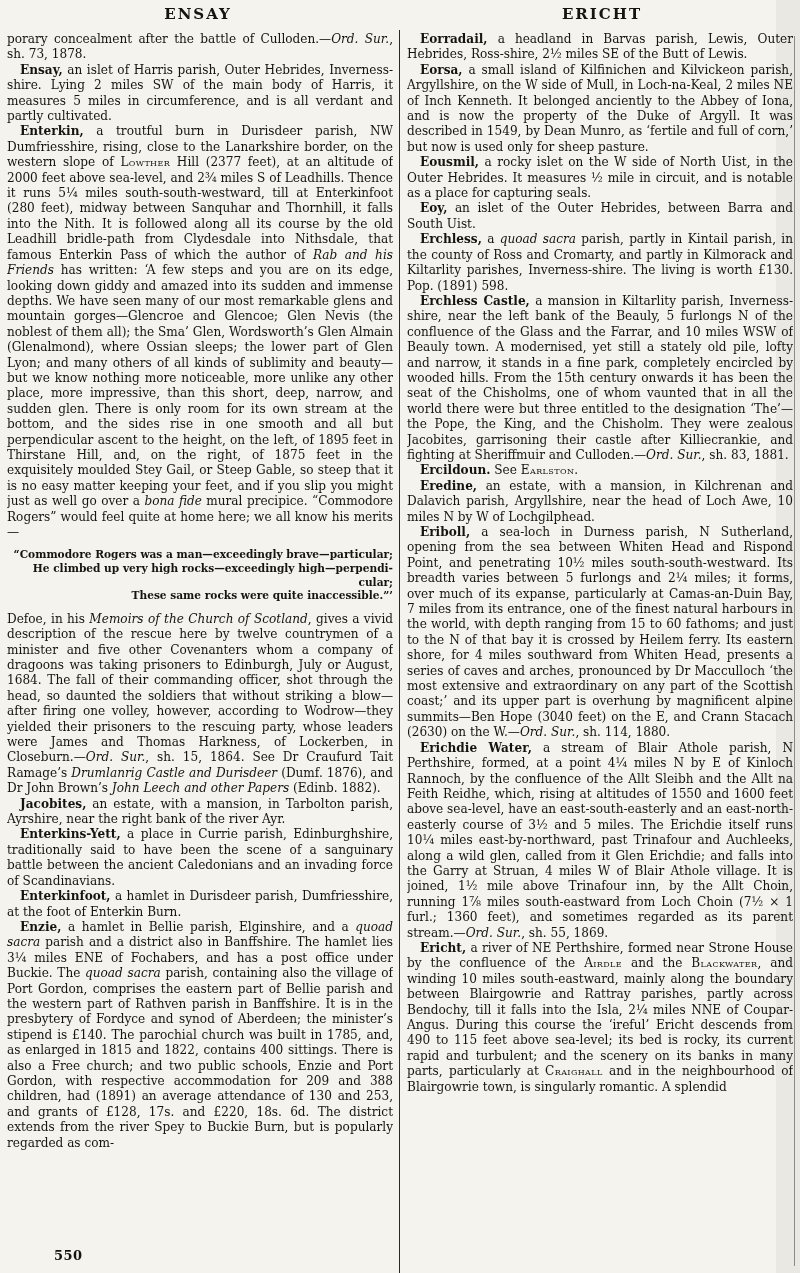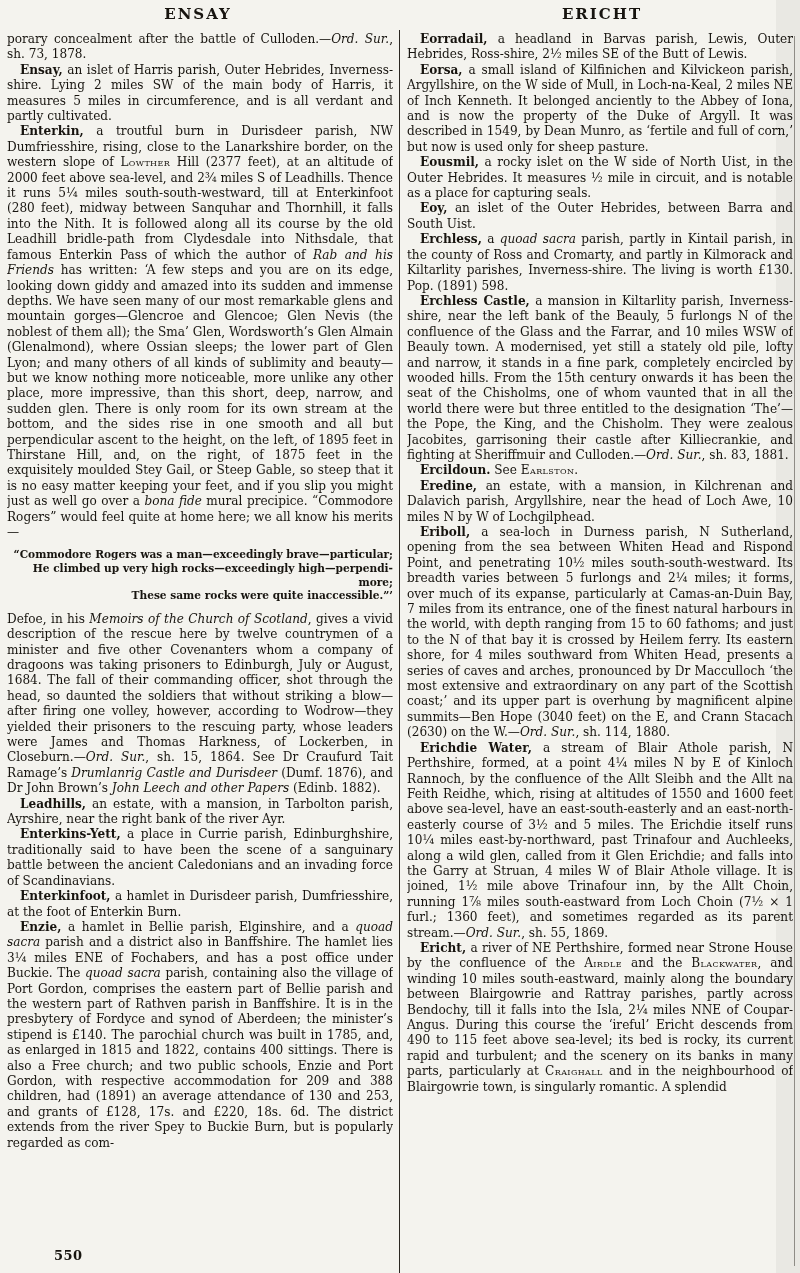--- a/index.html
+++ b/index.html
@@ -59,25 +59,25 @@
   <div class="colhead right">ERICHT</div>
   <div class="divider"></div>
   <div class="edge"></div>
   <div class="col leftcol">
       <p class="entry cont"><span class="n">porary concealment after the battle of Culloden.—</span><span class="i">Ord. Sur.</span><span class="n">, sh. 73, 1878.</span></p>
       <p class="entry"><span class="b">Ensay,</span><span class="n"> an islet of Harris parish, Outer Hebrides, Inverness-shire.  Lying 2 miles SW of the main body of Harris, it measures 5 miles in circumference, and is all verdant and partly cultivated.</span></p>
       <p class="entry"><span class="b">Enterkin,</span><span class="n"> a troutful burn in Durisdeer parish, NW Dumfriesshire, rising, close to the Lanarkshire border, on the western slope of </span><span class="sc">Lowther</span><span class="n"> Hill (2377 feet), at an altitude of 2000 feet above sea-level, and 2¾ miles S of Leadhills.  Thence it runs 5¼ miles south-south-westward, till at Enterkinfoot (280 feet), midway between Sanquhar and Thornhill, it falls into the Nith.  It is followed along all its course by the old Leadhill bridle-path from Clydesdale into Nithsdale, that famous Enterkin Pass of which the author of </span><span class="i">Rab and his Friends</span><span class="n"> has written: ‘A few steps and you are on its edge, looking down giddy and amazed into its sudden and immense depths. We have seen many of our most remarkable glens and mountain gorges—Glencroe and Glencoe; Glen Nevis (the noblest of them all); the Sma’ Glen, Wordsworth’s Glen Almain (Glenalmond), where Ossian sleeps; the lower part of Glen Lyon; and many others of all kinds of sublimity and beauty—but we know nothing more noticeable, more unlike any other place, more impressive, than this short, deep, narrow, and sudden glen. There is only room for its own stream at the bottom, and the sides rise in one smooth and all but perpendicular ascent to the height, on the left, of 1895 feet in Thirstane Hill, and, on the right, of 1875 feet in the exquisitely moulded Stey Gail, or Steep Gable, so steep that it is no easy matter keeping your feet, and if you slip you might just as well go over a </span><span class="i">bona fide</span><span class="n"> mural precipice.  “Commodore Rogers” would feel quite at home here; we all know his merits—</span></p>
       <div class="verse">
         <div class="vline l0">“Commodore Rogers was a man—exceedingly brave—particular;</div>
         <div class="vline l1">He climbed up very high rocks—exceedingly high—perpendi-</div>
-        <div class="vline l2">more;</div>
+        <div class="vline l2">cular;</div>
         <div class="vline l1">These same rocks were quite inaccessible.”’</div>
       </div>
       <p class="entry cont"><span class="n">Defoe, in his </span><span class="i">Memoirs of the Church of Scotland</span><span class="n">, gives a vivid description of the rescue here by twelve countrymen of a minister and five other Covenanters whom a company of dragoons was taking prisoners to Edinburgh, July or August, 1684.  The fall of their commanding officer, shot through the head, so daunted the soldiers that without striking a blow—after firing one volley, however, according to Wodrow—they yielded their prisoners to the rescuing party, whose leaders were James and Thomas Harkness, of Lockerben, in Closeburn.—</span><span class="i">Ord. Sur.</span><span class="n">, sh. 15, 1864.  See Dr Craufurd Tait Ramage’s </span><span class="i">Drumlanrig Castle and Durisdeer</span><span class="n"> (Dumf. 1876), and Dr John Brown’s </span><span class="i">John Leech and other Papers</span><span class="n"> (Edinb. 1882).</span></p>
-      <p class="entry"><span class="b">Leadhills,</span><span class="n"> an estate, with a mansion, in Tarbolton parish, Ayrshire, near the right bank of the river Ayr.</span></p>
+      <p class="entry"><span class="b">Jacobites,</span><span class="n"> an estate, with a mansion, in Tarbolton parish, Ayrshire, near the right bank of the river Ayr.</span></p>
       <p class="entry"><span class="b">Enterkins-Yett,</span><span class="n"> a place in Currie parish, Edinburghshire, traditionally said to have been the scene of a sanguinary battle between the ancient Caledonians and an invading force of Scandinavians.</span></p>
       <p class="entry"><span class="b">Enterkinfoot,</span><span class="n"> a hamlet in Durisdeer parish, Dumfriesshire, at the foot of Enterkin Burn.</span></p>
       <p class="entry"><span class="b">Enzie,</span><span class="n"> a hamlet in Bellie parish, Elginshire, and a </span><span class="i">quoad sacra</span><span class="n"> parish and a district also in Banffshire.  The hamlet lies 3¼ miles ENE of Fochabers, and has a post office under Buckie.  The </span><span class="i">quoad sacra</span><span class="n"> parish, containing also the village of Port Gordon, comprises the eastern part of Bellie parish and the western part of Rathven parish in Banffshire.  It is in the presbytery of Fordyce and synod of Aberdeen; the minister’s stipend is £140.  The parochial church was built in 1785, and, as enlarged in 1815 and 1822, contains 400 sittings.  There is also a Free church; and two public schools, Enzie and Port Gordon, with respective accommodation for 209 and 388 children, had (1891) an average attendance of 130 and 253, and grants of £128, 17s. and £220, 18s. 6d.  The district extends from the river Spey to Buckie Burn, but is popularly regarded as com-</span></p>
     </div>
   <div class="col rightcol">
       <p class="entry"><span class="b">Eorradail,</span><span class="n"> a headland in Barvas parish, Lewis, Outer Hebrides, Ross-shire, 2½ miles SE of the Butt of Lewis.</span></p>
       <p class="entry"><span class="b">Eorsa,</span><span class="n"> a small island of Kilfinichen and Kilvickeon parish, Argyllshire, on the W side of Mull, in Loch-na-Keal, 2 miles NE of Inch Kenneth.  It belonged anciently to the Abbey of Iona, and is now the property of the Duke of Argyll.  It was described in 1549, by Dean Munro, as ‘fertile and full of corn,’ but now is used only for sheep pasture.</span></p>
       <p class="entry"><span class="b">Eousmil,</span><span class="n"> a rocky islet on the W side of North Uist, in the Outer Hebrides.  It measures ½ mile in circuit, and is notable as a place for capturing seals.</span></p>
       <p class="entry"><span class="b">Eoy,</span><span class="n"> an islet of the Outer Hebrides, between Barra and South Uist.</span></p>
       <p class="entry"><span class="b">Erchless,</span><span class="n"> a </span><span class="i">quoad sacra</span><span class="n"> parish, partly in Kintail parish, in the county of Ross and Cromarty, and partly in Kilmorack and Kiltarlity parishes, Inverness-shire. The living is worth £130.  Pop. (1891) 598.</span></p>

